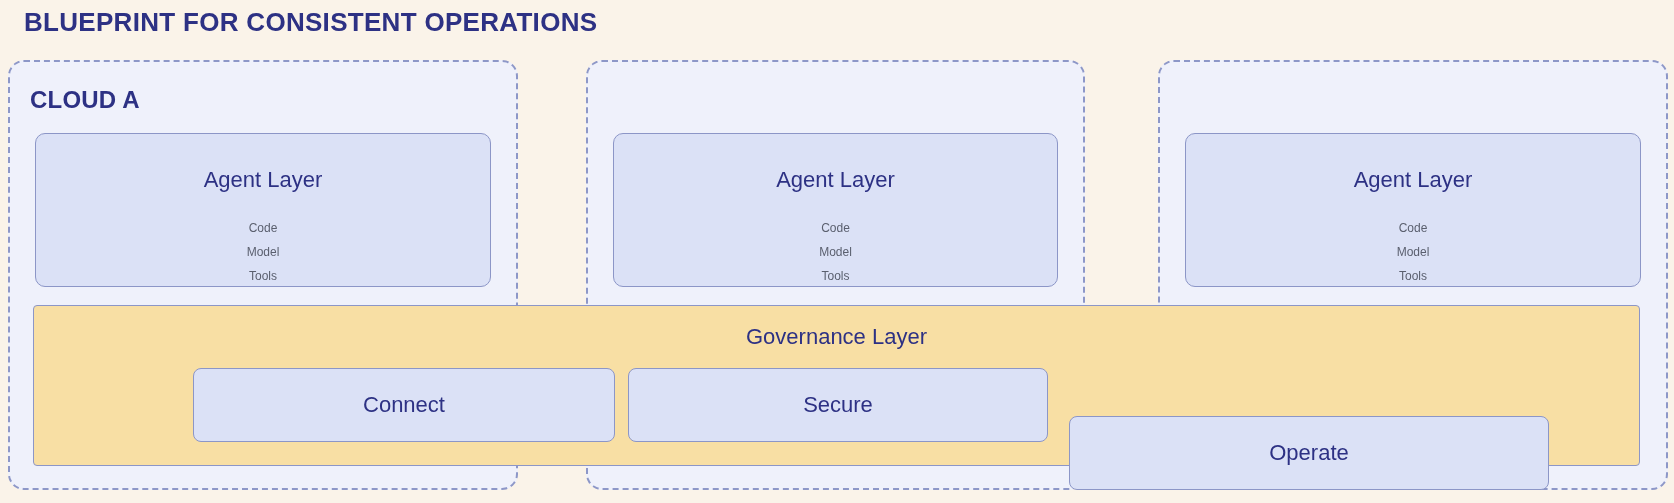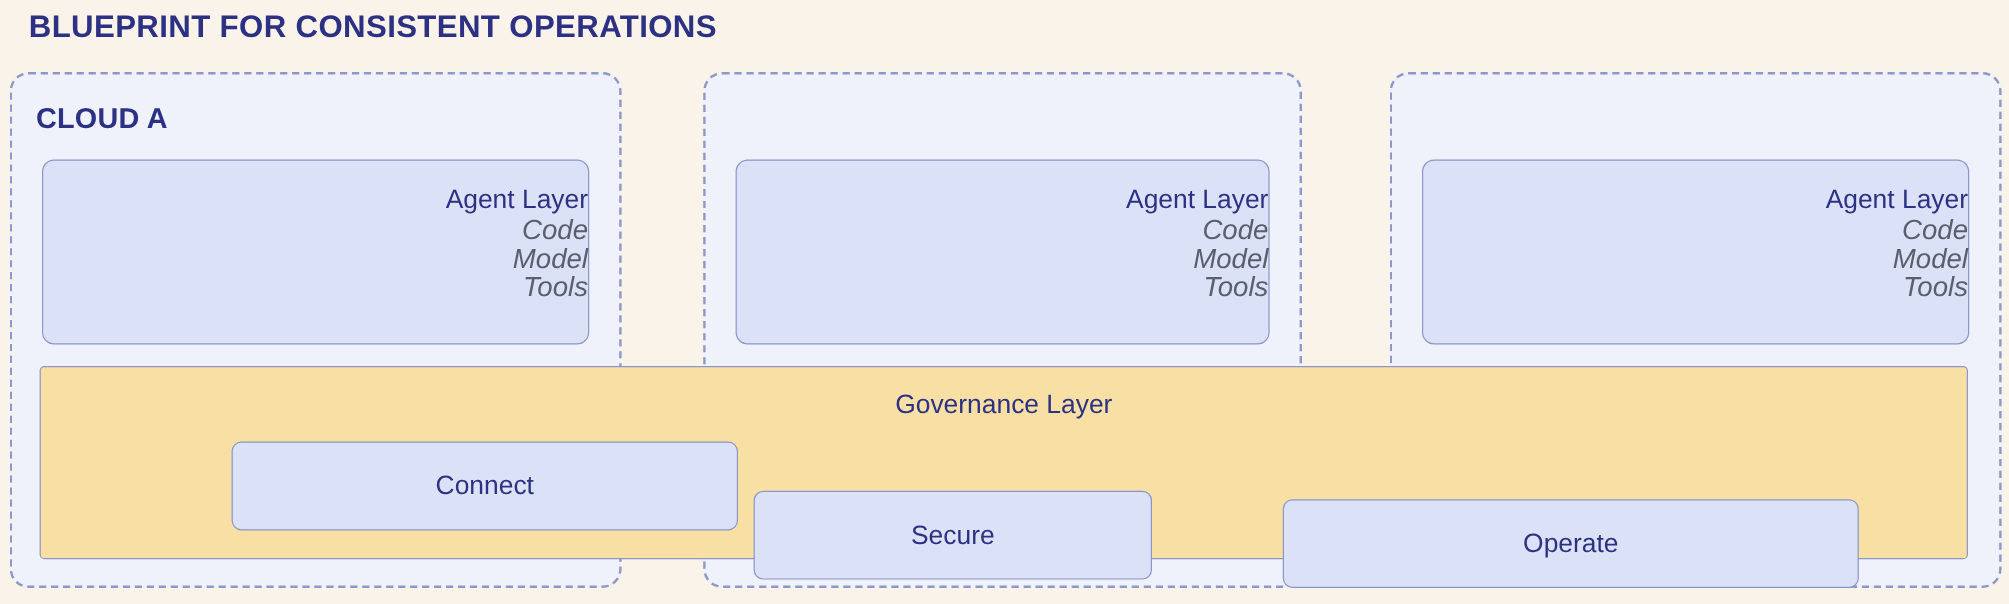--- a/index.html
+++ b/index.html
@@ -52,35 +52,34 @@
     color: var(--heading-text);
     text-align: center;
   }
   .agent-box {
     position: absolute;
     top: 71px; left: 25px; right: 25px;
     height: 154px;
     background: var(--box-fill);
     border: 1.5px solid var(--box-border);
     border-radius: 10px;
-    text-align: right;
-    padding-top: 19px;
+    text-align: center;
+    padding-top: 33px;
   }
   .agent-title {
     font-size: 22px;
     font-weight: 500;
     line-height: 26px;
     color: var(--heading-text);
   }
   .agent-items {
-    margin-top: 0;
-    font-size: 23px;
+    margin-top: 23px;
+    font-size: 12px;
     line-height: 24px;
     color: var(--body-text);
-    font-style: italic;
   }
   .governance {
     position: absolute;
     left: 33px; top: 305px;
     width: 1607px; height: 161px;
     background: var(--governance-fill);
     border: 1.5px solid var(--box-border);
     border-radius: 4px;
     z-index: 3;
   }
@@ -98,21 +97,21 @@
     border: 1.5px solid var(--box-border);
     border-radius: 8px;
     display: flex;
     align-items: center;
     justify-content: center;
     font-size: 22px;
     font-weight: 500;
     color: var(--heading-text);
   }
   .gov-box-0 { left: 159px;  width: 422px; }
-  .gov-box-1 { left: 594px;  width: 332px; margin-top: 41px; }
+  .gov-box-1 { left: 594px;  width: 420px; }
   .gov-box-2 { left: 1035px; width: 480px; margin-top: 48px; }
 </style>
 </head>
 <body>
 
 <div class="canvas">
 
   <div class="diagram-title">BLUEPRINT FOR CONSISTENT OPERATIONS</div>
 
   <section class="platform platform-0">

